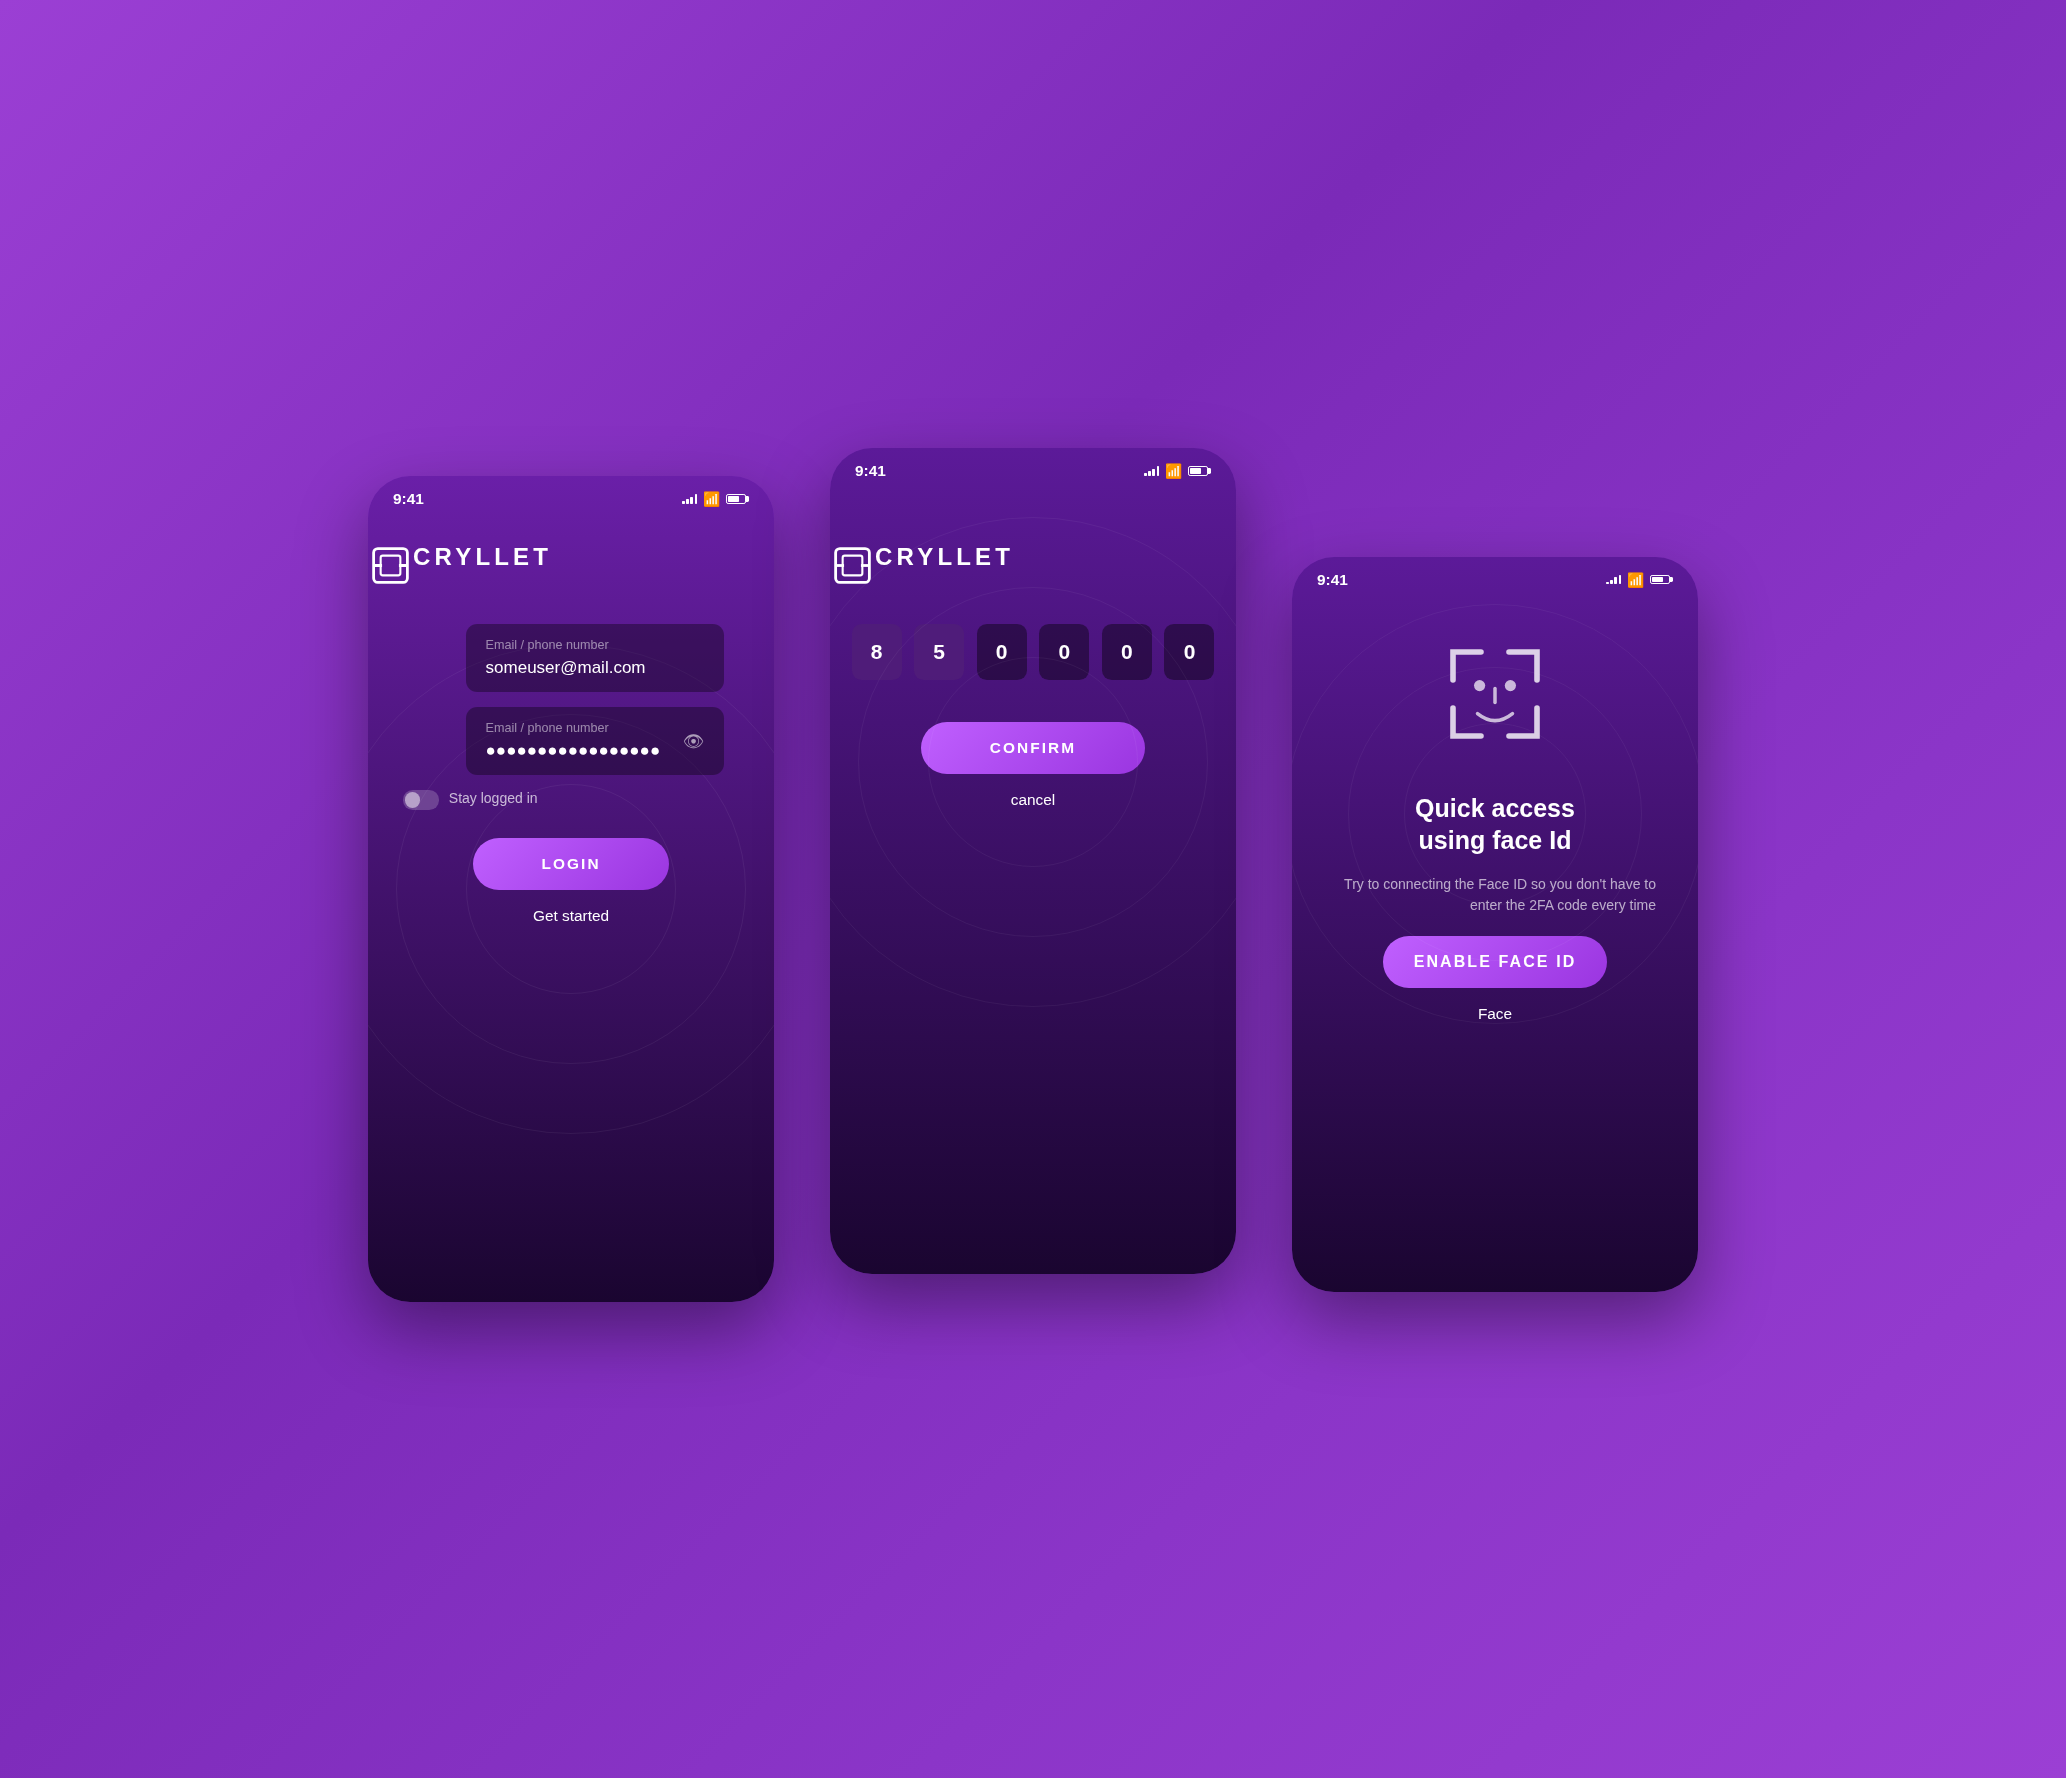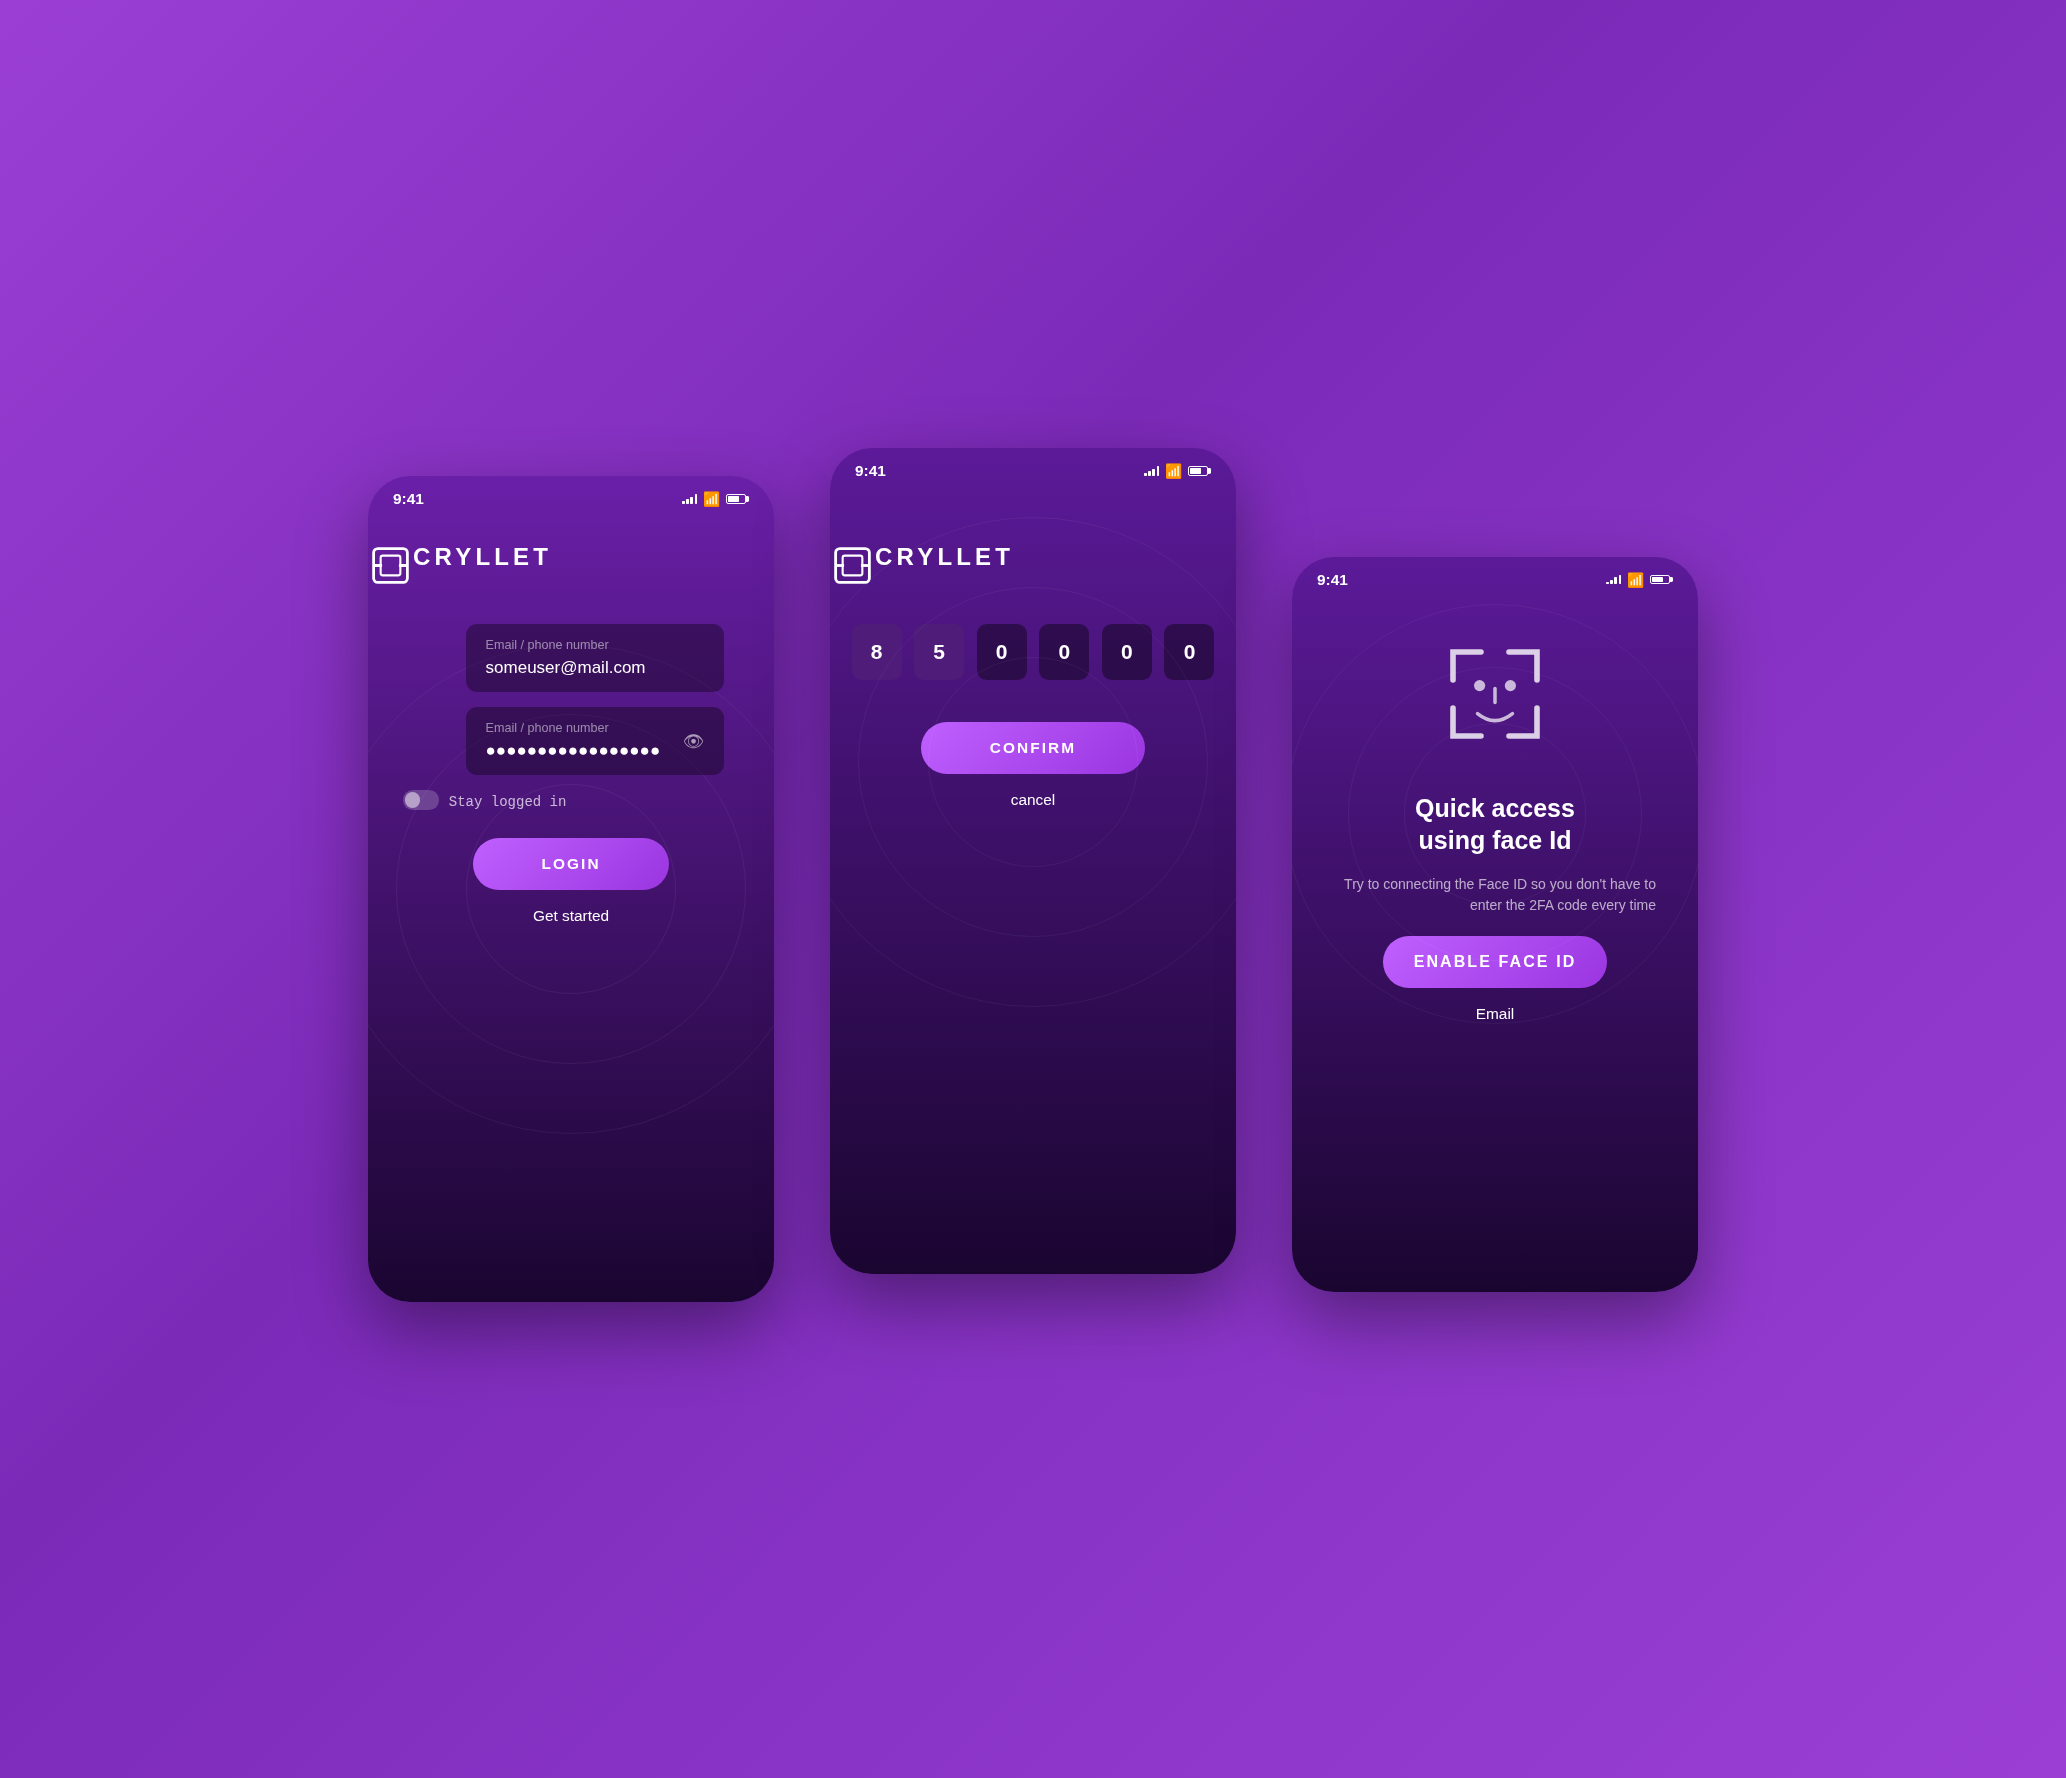--- a/index.html
+++ b/index.html
@@ -116,25 +116,24 @@
       top: 50%;
       transform: translateY(-50%);
       color: rgba(255,255,255,0.6);
       font-size: 17px;
       cursor: pointer;
     }
 
     
     .stay-logged {
       display: flex;
-      align-items: flex-end;
+      align-items: flex-start;
       gap: 9.8px;
       padding: 0 35px;
       margin: 14px 0 28px;
-      font-family: Liberation Mono, monospace;
     }
 
     .toggle {
       width: 36px;
       height: 19.6px;
       background: rgba(255,255,255,0.2);
       border-radius: 9.8px;
       position: relative;
       cursor: pointer;
     }
@@ -469,15 +468,15 @@
       <path d="M75 128 Q100 148 125 128" stroke="rgba(255,255,255,0.7)" stroke-width="5" stroke-linecap="round" fill="none"></path>
     </svg>
   </div>
 
   <div style="white-space:pre-line;" class="face-id-title">Quick access
 using face Id</div>
 
   <p class="face-id-subtitle">Try to connecting the Face ID so you don't have to enter the 2FA code every time</p>
 
   <button class="btn-enable">ENABLE FACE ID</button>
-  <span class="btn-link">Email</span>
+  <span class="btn-link">Face</span>
 </div>
 
 
 </body></html>

